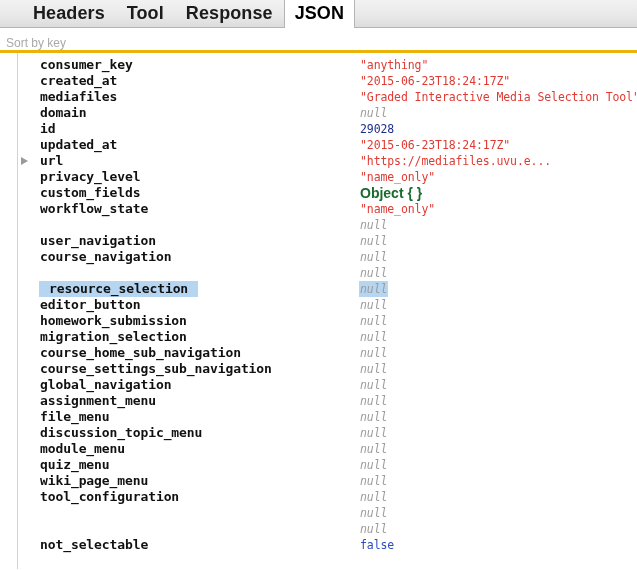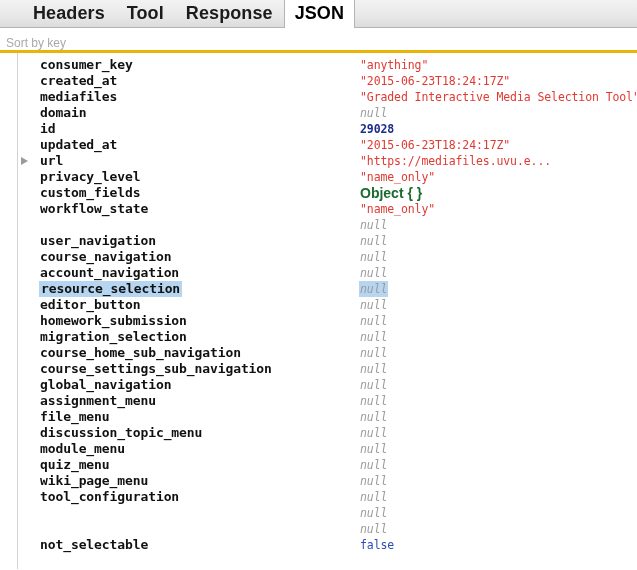--- a/index.html
+++ b/index.html
@@ -122,36 +122,36 @@
   }
   .value {
     position: absolute;
     left: 360px;
     font-family: "DejaVu Sans Mono", "Liberation Mono", monospace;
     font-size: 11.5px;
     letter-spacing: -0.1px;
   }
   .v-string { color: #e03a33; }
   .v-null   { color: #9c9c9c; font-style: italic; }
-  .v-number { color: #1c2d8c; font-weight: bold; }
+  .v-number { color: #1c2d8c; font-weight: normal; }
   .v-bool   { color: #2c4bbd; }
   .v-object {
     color: #1b6b2e;
     font-weight: bold;
     font-family: "Liberation Sans", sans-serif;
     font-size: 14px;
     letter-spacing: 0;
   }
 
   
   .row.selected .key,
   .row.selected .value {
     background: #b6d5f0;
   }
-  .row.selected .key { padding: 0 2px; margin-left: 39px; }
+  .row.selected .key { padding: 0 10px; margin-left: 39px; }
   .row.selected .value { padding: 0 1px; left: 359px; }
 </style>
 </head>
 <body>
 
 <div class="tabbar" id="tabbar">
     <div class="tab">
       <span>Headers</span>
     </div>
     <div class="tab">
@@ -218,21 +218,20 @@
       </div>
       <div class="row">
         <span class="key">user_navigation</span>
         <span class="value v-null">null</span>
       </div>
       <div class="row">
         <span class="key">course_navigation</span>
         <span class="value v-null">null</span>
       </div>
       <div class="row">
-        <span class="key">account_navigation</span>
         <span class="value v-null">null</span>
       </div>
       <div class="row selected">
         <span class="key">resource_selection</span>
         <span class="value v-null">null</span>
       </div>
       <div class="row">
         <span class="key">editor_button</span>
         <span class="value v-null">null</span>
       </div>

